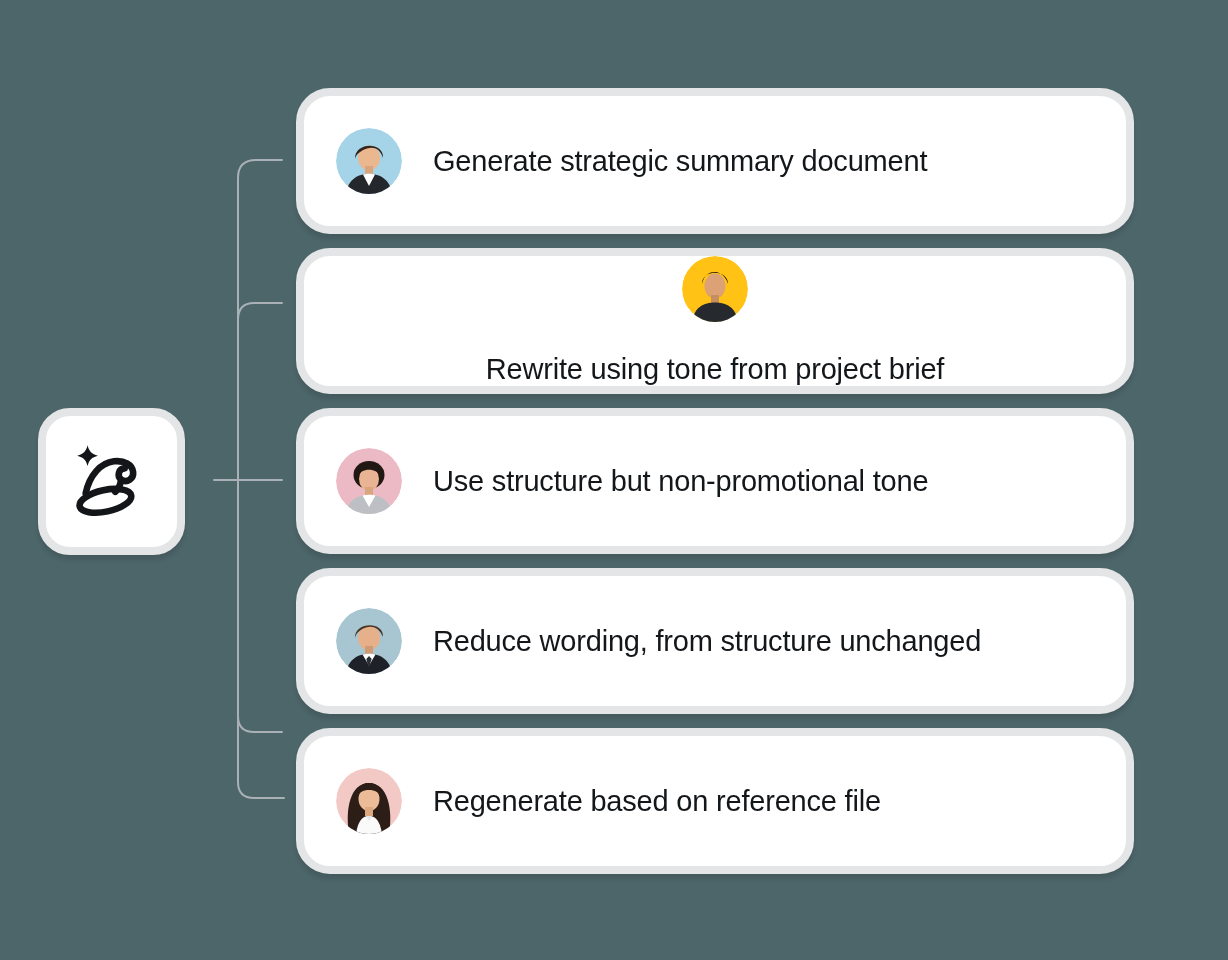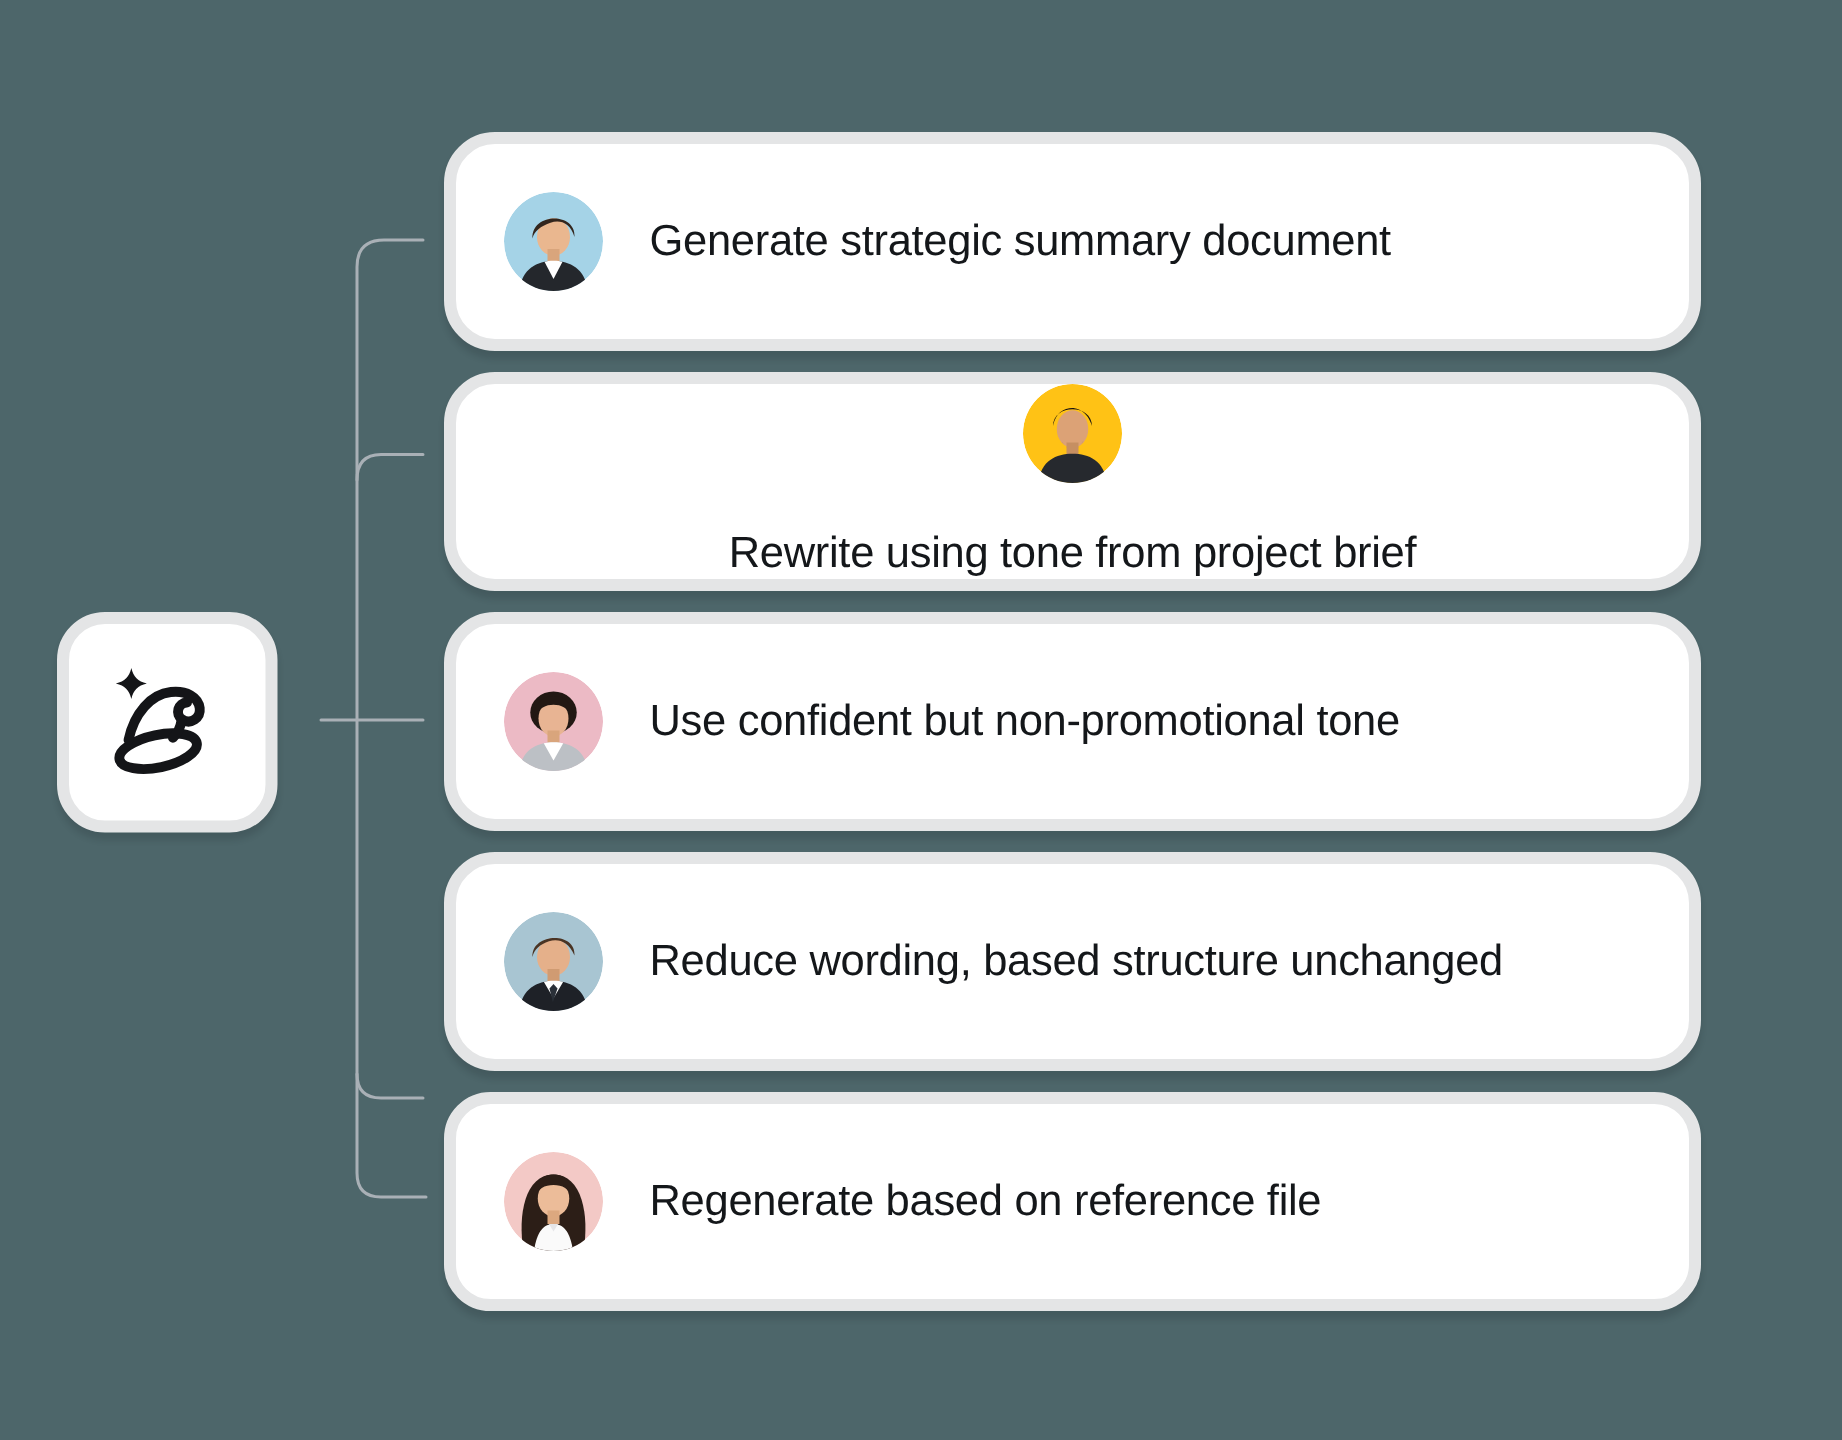--- a/index.html
+++ b/index.html
@@ -37,21 +37,21 @@
     border-radius:34px;
     box-shadow:0 5px 4px rgba(22,34,38,.16);
     display:flex;align-items:center;gap:31px;
     padding:0 32px;
     cursor:pointer;
   }
   .card-1{top:88px;}
   .card-2{top:248px;flex-direction:column;}
   .card-3{top:408px;}
   .card-4{top:568px;}
-  .card-5{top:728px;border-radius:31px;}
+  .card-5{top:728px;}
   .avatar{
     width:66px;height:66px;border-radius:50%;overflow:hidden;flex:none;
   }
   .avatar svg{display:block;width:100%;height:100%;}
   .label{
     font-size:29px;font-weight:500;color:var(--text);
     letter-spacing:-0.2px;white-space:nowrap;
   }
 </style>
 </head>
@@ -114,36 +114,36 @@
     <svg viewBox="0 0 66 66" aria-hidden="true">
       <circle cx="33" cy="33" r="33" fill="var(--avatar-bg)"></circle>
       <ellipse cx="33" cy="27" rx="15.5" ry="14" fill="#221813"></ellipse>
       <ellipse cx="33" cy="31" rx="10" ry="12" fill="#E8B493"></ellipse>
       <path d="M33 16 C25 16 20 22 19.5 31 C23.5 23.5 28 21.8 33 21.8 C38 21.8 42.5 23.5 46.5 31 C46 22 41 16 33 16 Z" fill="#221813"></path>
       <path d="M29 39 H37 V48 H29 Z" fill="#D9A57C"></path>
       <path d="M10 66 C12 51.5 22 47 33 47 C44 47 54 51.5 56 66 Z" fill="#BCC0C5"></path>
       <path d="M26.5 47.5 L33 59 L39.5 47.5 C37 46.5 29.5 46.5 26.5 47.5 Z" fill="#FFFFFF"></path>
     </svg>
   </span>
-  <span class="label">Use confident but non-promotional tone</span>
+  <span class="label">Use structure but non-promotional tone</span>
 </div>
 
 <div class="card card-4">
   <span class="avatar" style="--avatar-bg: #A8C5D2;">
     <svg viewBox="0 0 66 66" aria-hidden="true">
       <circle cx="33" cy="33" r="33" fill="var(--avatar-bg)"></circle>
       <ellipse cx="33" cy="30" rx="11" ry="12.5" fill="#E5B08A"></ellipse>
       <path d="M19 30 C18 14 48 12.5 47 29 C43 19.5 36 17.5 30 19.5 C24 21.5 20 25 19 30 Z" fill="#4A3424"></path>
       <path d="M29 38 H37 V48 H29 Z" fill="#D09B72"></path>
       <path d="M10 66 C12 51 22 46 33 46 C44 46 54 51 56 66 Z" fill="#1E2127"></path>
       <path d="M26.5 46.5 L33 57.5 L39.5 46.5 C37 45.5 29.5 45.5 26.5 46.5 Z" fill="#FFFFFF"></path>
       <path d="M33 48 L30.3 51 L32.6 60 L35.7 51 Z" fill="#2A3038"></path>
     </svg>
   </span>
-  <span class="label">Reduce wording, based structure unchanged</span>
+  <span class="label">Reduce wording, from structure unchanged</span>
 </div>
 
 <div class="card card-5">
   <span class="avatar" style="--avatar-bg: #F3C9C6;">
     <svg viewBox="0 0 66 66" aria-hidden="true">
       <circle cx="33" cy="33" r="33" fill="var(--avatar-bg)"></circle>
       <path d="M13 66 C9 42 14 15 33 15 C52 15 57 42 53 66 Z" fill="#2C1E17"></path>
       <ellipse cx="33" cy="31" rx="10.5" ry="12" fill="#ECBC99"></ellipse>
       <path d="M33 15 C24 15 19 22 19 32 C23 24 27 22 33 22 C39 22 43 24 47 32 C47 22 42 15 33 15 Z" fill="#2C1E17"></path>
       <path d="M29 39 H37 V48 H29 Z" fill="#DCA87F"></path>

